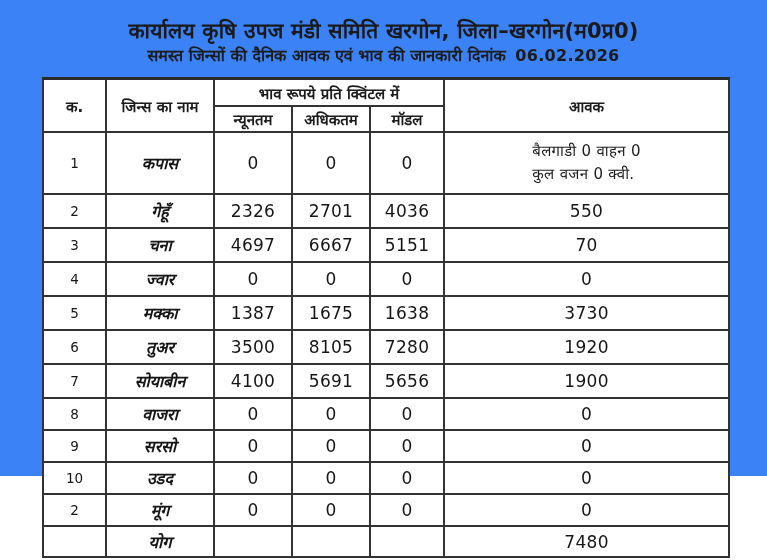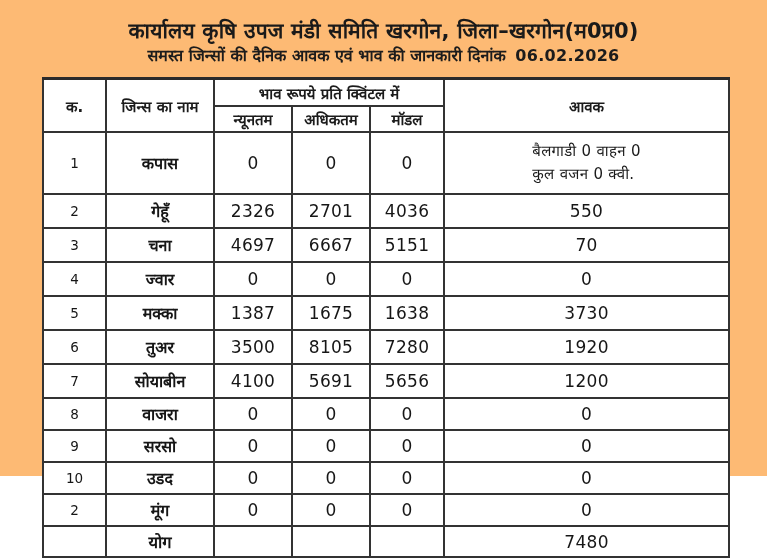--- a/index.html
+++ b/index.html
@@ -11,21 +11,21 @@
     width: 767px;
     height: 560px;
     font-family: "DejaVu Sans", "Liberation Sans", sans-serif;
     color: #1e1e1e;
     overflow: hidden;
   }
   .page {
     position: relative;
     width: 767px;
     height: 476px;
-    background: #fdba74;
+    background: #3b82f6;
   }
   .doc-title {
     padding-top: 16px;
     text-align: center;
     font-size: 21px;
     font-weight: 700;
     letter-spacing: 0.2px;
     color: #1a1a1a;
   }
   .doc-subtitle {
@@ -67,20 +67,21 @@
     height: 28px;
     font-size: 17px;
     color: #161616;
   }
   tbody td.sno {
     font-size: 13.5px;
   }
   tbody td.name {
     font-size: 16px;
     font-weight: 600;
+    font-style: italic;
   }
   tbody td.num {
     font-size: 17px;
     letter-spacing: 0.3px;
   }
   tbody tr.tall td { height: 60px; }
   tbody tr.r2 td { height: 32px; }
   tbody tr.r3 td { height: 30px; }
   .arrival-lines {
     display: inline-block;
@@ -176,21 +177,21 @@
           <td class="num">8105</td>
           <td class="num">7280</td>
           <td class="num">1920</td>
         </tr>
         <tr class="r2">
           <td class="sno">7</td>
           <td class="name">सोयाबीन</td>
           <td class="num">4100</td>
           <td class="num">5691</td>
           <td class="num">5656</td>
-          <td class="num">1200</td>
+          <td class="num">1900</td>
         </tr>
         <tr class="r3">
           <td class="sno">8</td>
           <td class="name">वाजरा</td>
           <td class="num">0</td>
           <td class="num">0</td>
           <td class="num">0</td>
           <td class="num">0</td>
         </tr>
         <tr class="r3">

